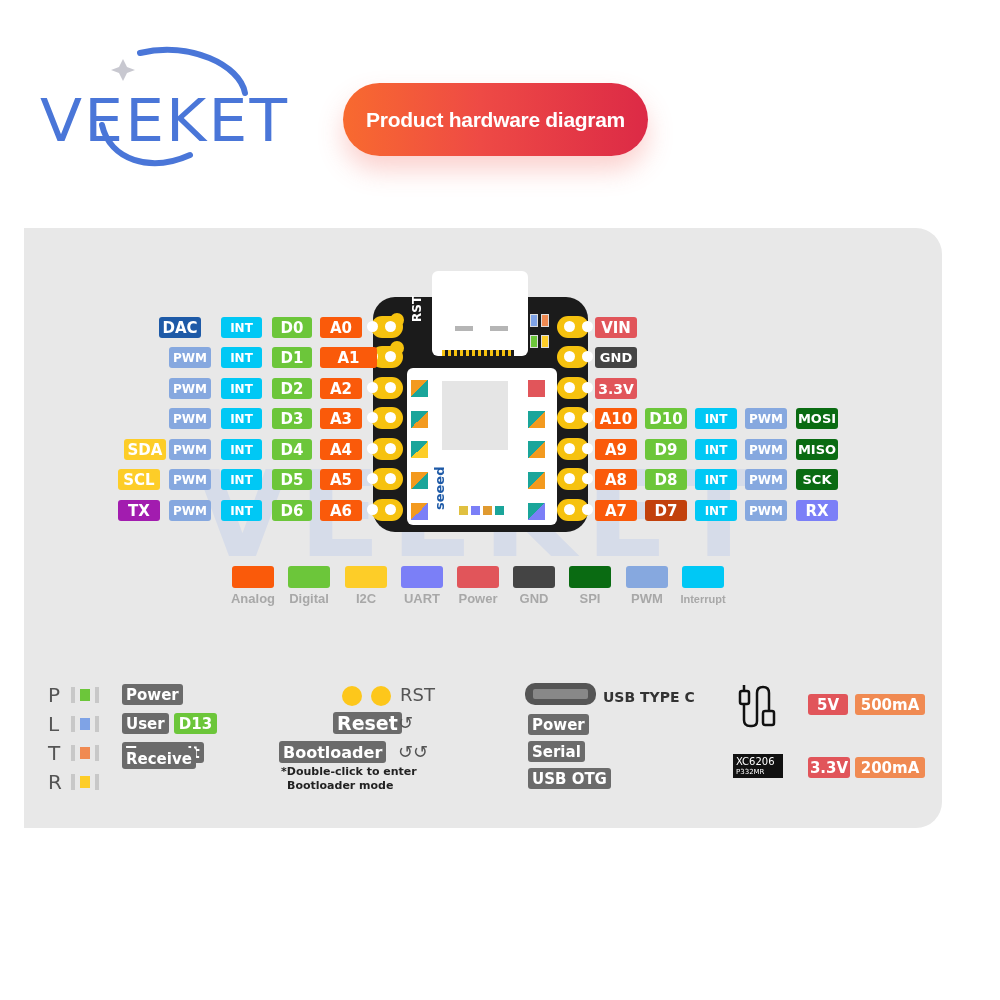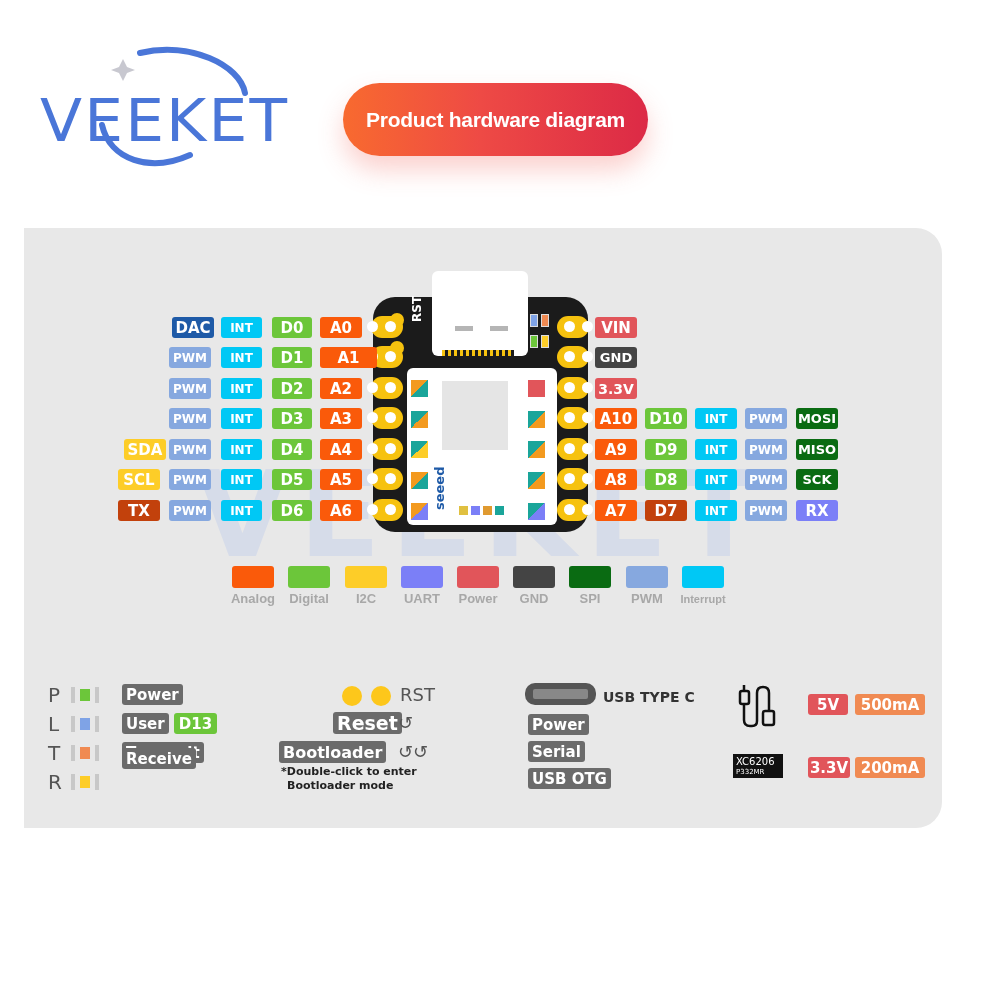--- a/index.html
+++ b/index.html
@@ -100,21 +100,21 @@
   <div class="sq" style="left:528px;top:441px;background:linear-gradient(135deg,#1aa59a 50%,#f39a1f 50%);"></div>
   <div class="sq" style="left:528px;top:472px;background:linear-gradient(135deg,#1aa59a 50%,#f39a1f 50%);"></div>
   <div class="sq" style="left:528px;top:503px;background:linear-gradient(135deg,#1aa59a 50%,#7b7ff7 50%);"></div>
 
   <div class="abs" style="left:432px;top:510px;color:#1e5aa7;font-size:13px;font-weight:700;transform:rotate(-90deg);transform-origin:left top;">seeed</div>
   <div class="abs" style="left:459px;top:506px;width:9px;height:9px;background:#e0c040;"></div>
   <div class="abs" style="left:471px;top:506px;width:9px;height:9px;background:#7b7ff7;"></div>
   <div class="abs" style="left:483px;top:506px;width:9px;height:9px;background:#e09a30;"></div>
   <div class="abs" style="left:495px;top:506px;width:9px;height:9px;background:#1aa59a;"></div>
 
-  <div class="tag" style="left:172px;top:317px;width:42px;background:#1e5aa7;">DAC</div>
+  <div class="tag" style="left:159px;top:317px;width:42px;background:#1e5aa7;">DAC</div>
   <div class="tag sm" style="left:221px;top:317px;width:41px;background:#00c8f5;">INT</div>
   <div class="tag" style="left:272px;top:317px;width:40px;background:#6cc63a;">D0</div>
   <div class="tag" style="left:320px;top:317px;width:42px;background:#fa5a0a;">A0</div>
 
   <div class="tag sm" style="left:169px;top:347px;width:42px;background:#86a8df;">PWM</div>
   <div class="tag sm" style="left:221px;top:347px;width:41px;background:#00c8f5;">INT</div>
   <div class="tag" style="left:272px;top:347px;width:40px;background:#6cc63a;">D1</div>
   <div class="tag" style="left:320px;top:347px;width:57px;background:#fa5a0a;">A1</div>
 
   <div class="tag sm" style="left:169px;top:378px;width:42px;background:#86a8df;">PWM</div>
@@ -132,21 +132,21 @@
   <div class="tag sm" style="left:221px;top:439px;width:41px;background:#00c8f5;">INT</div>
   <div class="tag" style="left:272px;top:439px;width:40px;background:#6cc63a;">D4</div>
   <div class="tag" style="left:320px;top:439px;width:42px;background:#fa5a0a;">A4</div>
 
   <div class="tag" style="left:118px;top:469px;width:42px;background:#fdcd28;">SCL</div>
   <div class="tag sm" style="left:169px;top:469px;width:42px;background:#86a8df;">PWM</div>
   <div class="tag sm" style="left:221px;top:469px;width:41px;background:#00c8f5;">INT</div>
   <div class="tag" style="left:272px;top:469px;width:40px;background:#6cc63a;">D5</div>
   <div class="tag" style="left:320px;top:469px;width:42px;background:#fa5a0a;">A5</div>
 
-  <div class="tag" style="left:118px;top:500px;width:42px;background:#c2410c;">TX</div>
+  <div class="tag" style="left:118px;top:500px;width:42px;background:#a21caf;">TX</div>
   <div class="tag sm" style="left:169px;top:500px;width:42px;background:#86a8df;">PWM</div>
   <div class="tag sm" style="left:221px;top:500px;width:41px;background:#00c8f5;">INT</div>
   <div class="tag" style="left:272px;top:500px;width:40px;background:#6cc63a;">D6</div>
   <div class="tag" style="left:320px;top:500px;width:42px;background:#fa5a0a;">A6</div>
 
   <div class="tag" style="left:595px;top:317px;width:42px;background:#e1555a;">VIN</div>
   <div class="tag" style="left:595px;top:347px;width:42px;background:#444444;font-size:13px;">GND</div>
   <div class="tag" style="left:595px;top:378px;width:42px;background:#e1555a;font-size:14px;">3.3V</div>
 
   <div class="tag" style="left:595px;top:408px;width:42px;background:#fa5a0a;">A10</div>

